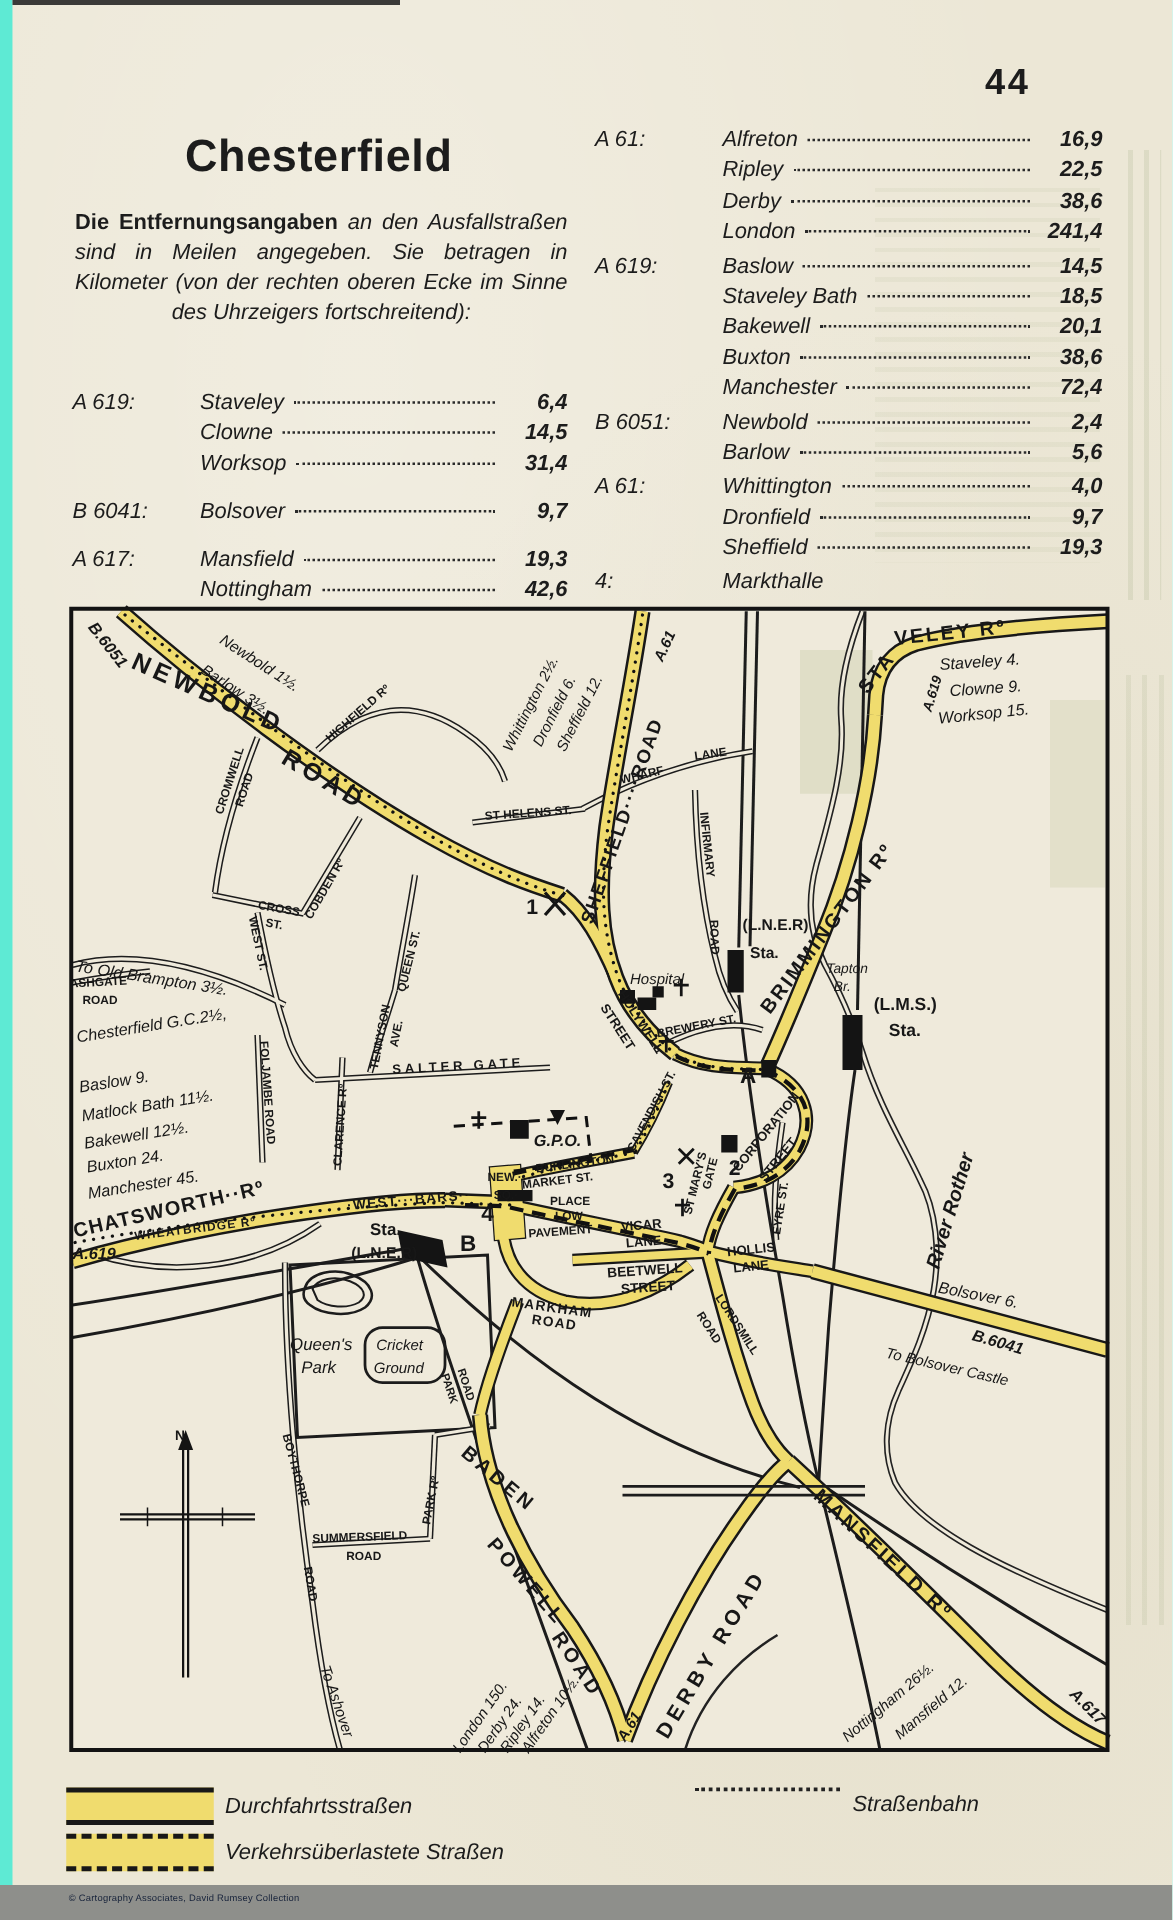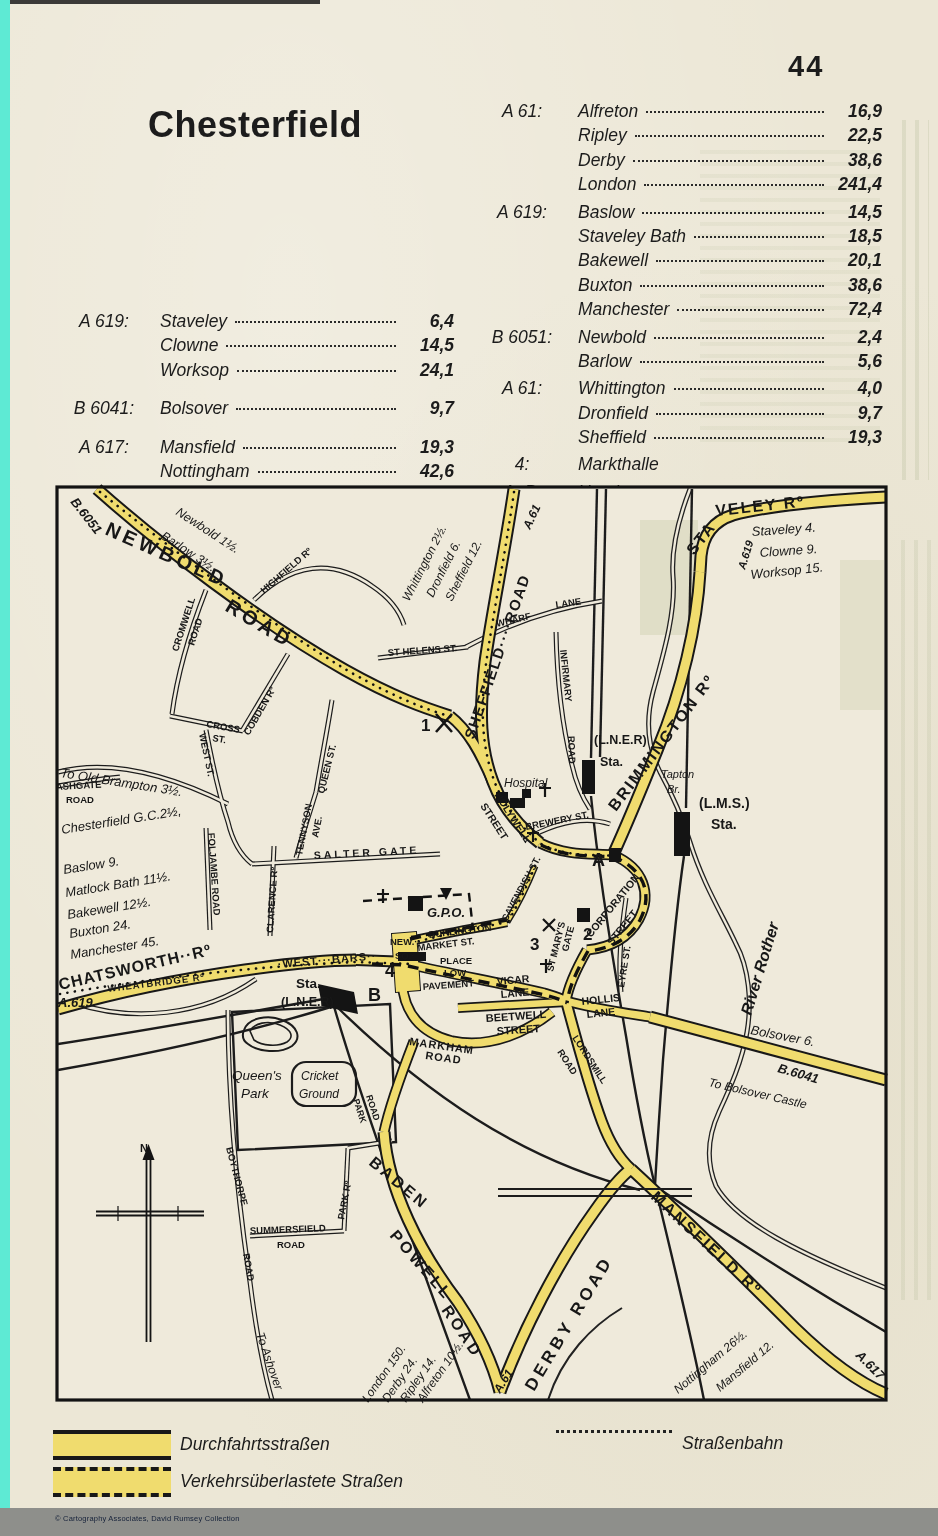--- a/index.html
+++ b/index.html
@@ -19,21 +19,21 @@
   #title{position:absolute;left:55px;top:104px;width:400px;text-align:center;
          font-size:36px;font-weight:700;letter-spacing:.5px;}
   #intro{position:absolute;left:60px;top:166px;width:394px;font-size:17.5px;line-height:1.37;
          font-style:italic;text-align:justify;text-align-last:center;}
   #intro b{font-style:normal;}
   
   .dlist{position:absolute;}
   #list-left{left:58px;top:311px;width:396px;}
   #list-right{left:476px;top:101px;width:406px;}
   .drow{display:flex;align-items:baseline;height:24.4px;font-size:17.5px;font-style:italic;}
-  .code{width:92px;text-align:center;padding-right:10px;white-space:pre;}
+  .code{width:92px;text-align:left;padding-right:10px;white-space:pre;}
   .dest{white-space:pre;}
   .dots{flex:1;border-bottom:2.6px dotted #2a2a2a;margin:0 8px;transform:translateY(-4px);min-width:20px;}
   .val{width:50px;text-align:right;font-weight:bold;}
   #list-left .group{margin-bottom:14px;}
   #list-right .group{margin-bottom:3px;}
   
   #map{position:absolute;left:0;top:0;}
   #map text{fill:#171717;font-family:"Liberation Sans",sans-serif;}
   .rb{font-weight:700;}
   .rs{font-weight:700;}
@@ -60,40 +60,41 @@
 <div id="stage">
   <div id="paper"></div>
   <div class="sliver"></div>
 
   <div class="ghost" style="left:893px;top:120px;width:36px;height:360px;"></div>
   <div class="ghost" style="left:892px;top:540px;width:40px;height:760px;opacity:.13;"></div>
   <div class="ghost h" style="left:700px;top:150px;width:180px;height:300px;opacity:.10;"></div>
 
   <div id="page-num">44</div>
   <div id="title">Chesterfield</div>
+  <div id="intro"><b>Die Entfernungsangaben</b><span> an den Aus­fallstraßen sind in Meilen angegeben. Sie betragen in Kilometer (von der rechten oberen Ecke im Sinne des Uhrzeigers fortschreitend):</span></div>
 
   <div id="list-left" class="dlist">
       <div class="group">
         <div class="drow">
           <span class="code">A 619:</span>
           <span class="dest">Staveley</span>
           <span class="dots"></span>
           <span class="val">6,4</span>
         </div>
         <div class="drow">
           <span class="code"></span>
           <span class="dest">Clowne</span>
           <span class="dots"></span>
           <span class="val">14,5</span>
         </div>
         <div class="drow">
           <span class="code"></span>
           <span class="dest">Worksop</span>
           <span class="dots"></span>
-          <span class="val">24,1</span>
+          <span class="val">31,4</span>
         </div>
       </div>
       <div class="group">
         <div class="drow">
           <span class="code">B 6041:</span>
           <span class="dest">Bolsover</span>
           <span class="dots"></span>
           <span class="val">9,7</span>
         </div>
       </div>

